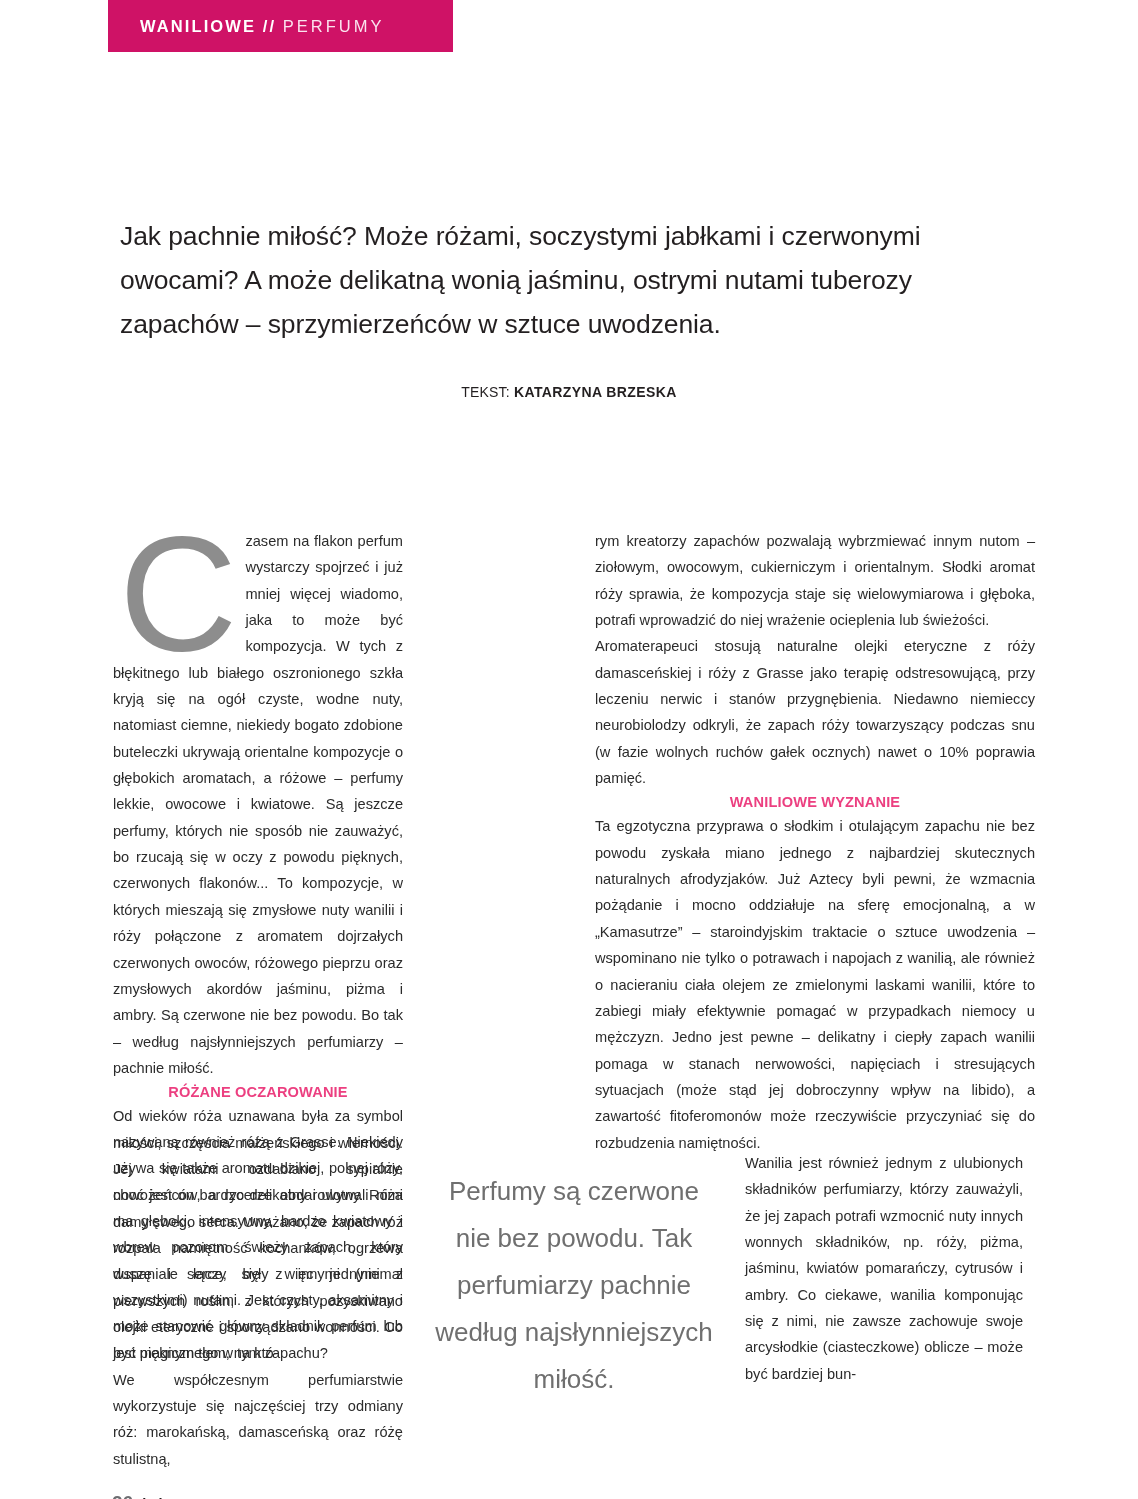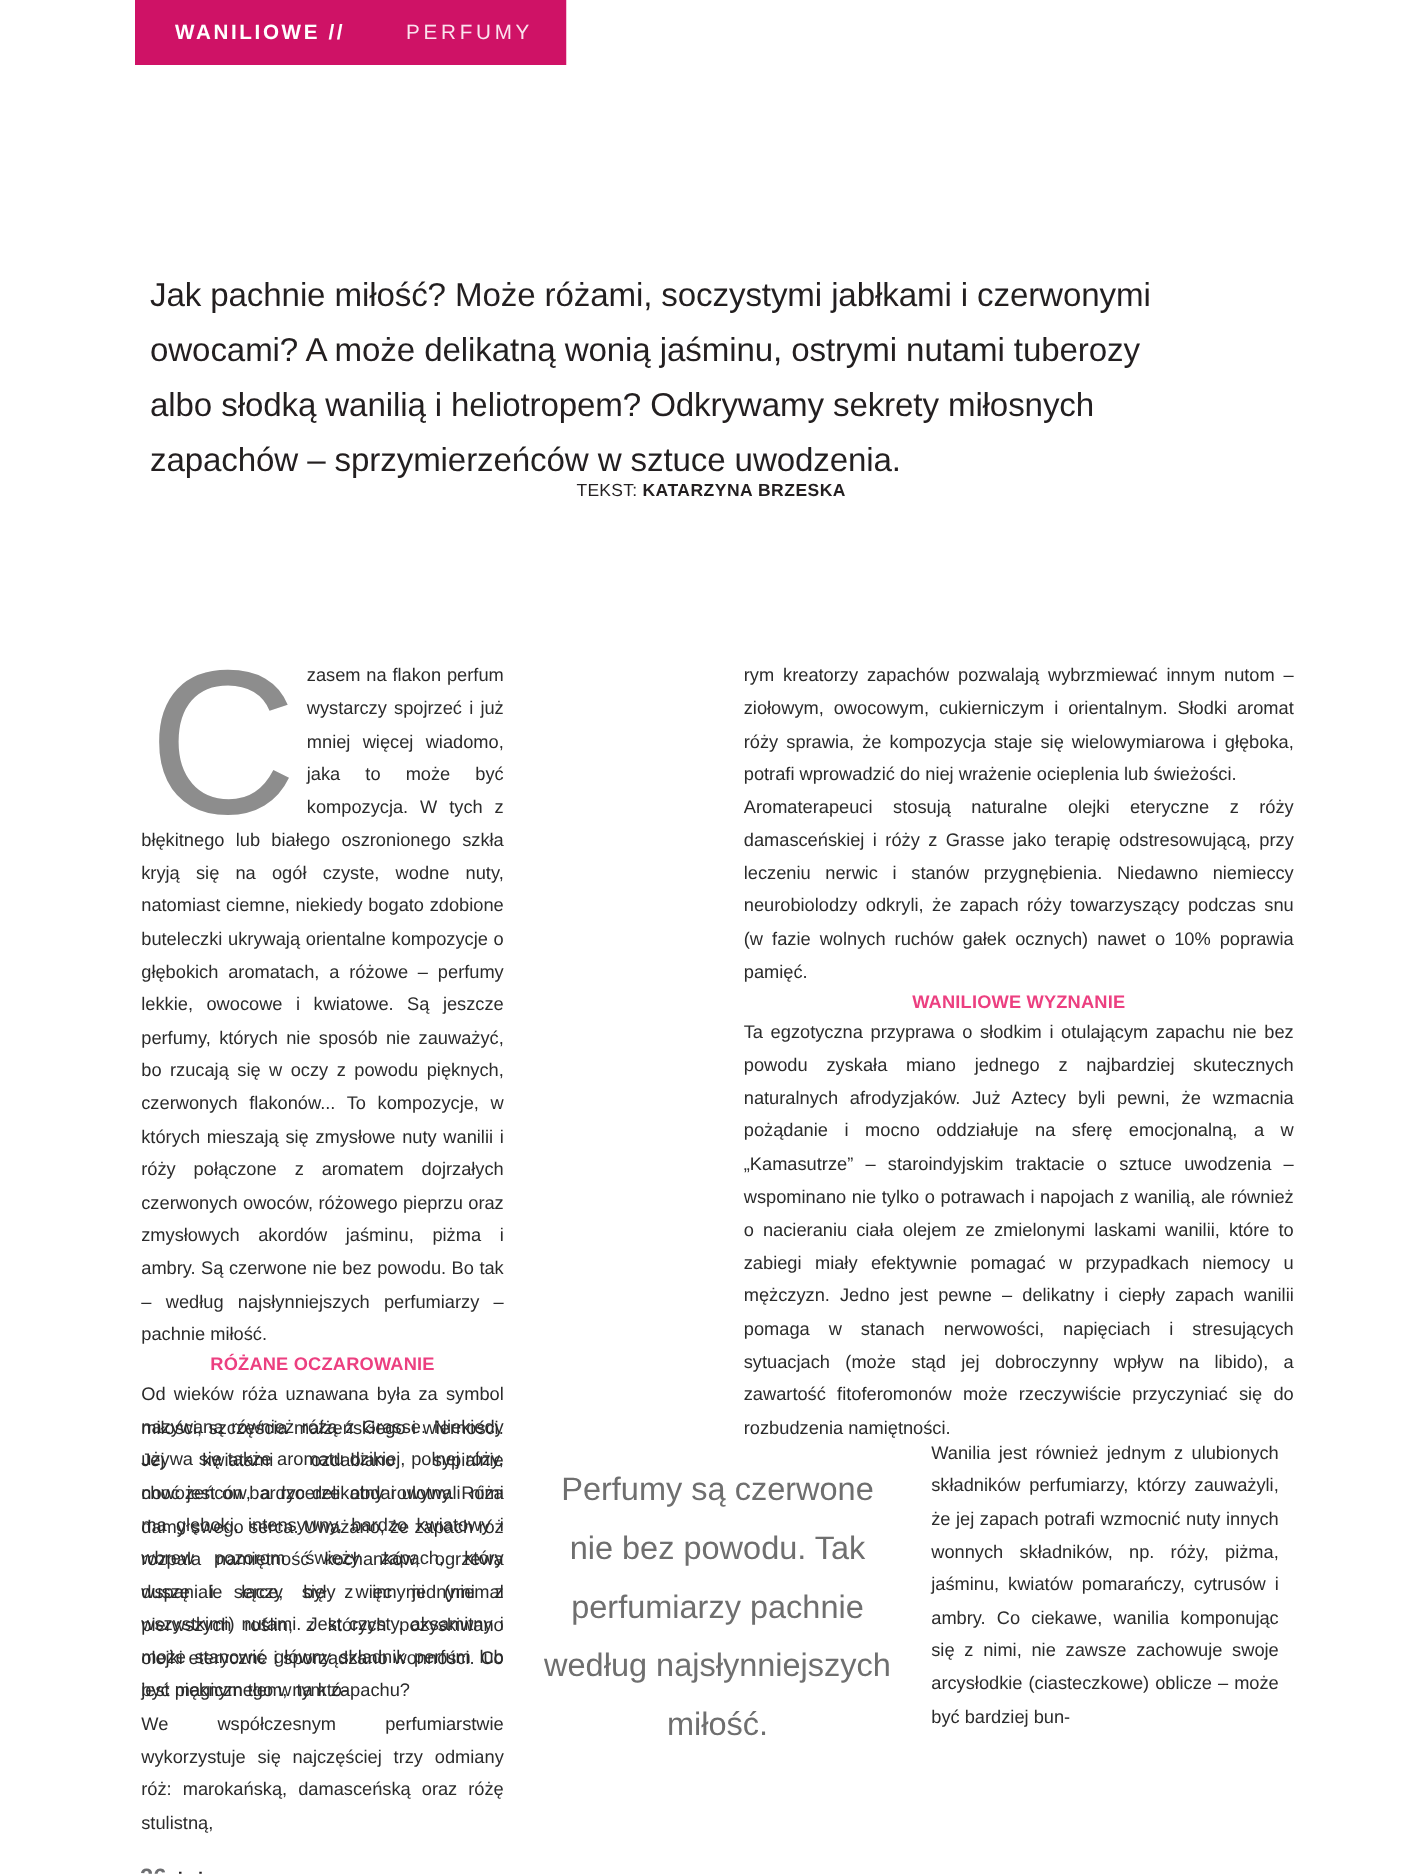--- a/index.html
+++ b/index.html
@@ -29,21 +29,21 @@
   }
   #kicker-banner .kicker-inner {
     padding-left: 32px;
     font-size: 16.5px;
     letter-spacing: 2.1px;
     color: #ffffff;
     white-space: nowrap;
   }
   .kicker-strong { font-weight: bold; }
   .kicker-sep { font-weight: bold; }
-  .kicker-light { font-weight: normal; color: #fbe3ee; letter-spacing: 3px; margin-left: 42px; }
+  .kicker-light { font-weight: normal; color: #fbe3ee; letter-spacing: 3px; }
 
   
   #lead-block {
     position: absolute;
     left: 120px;
     top: 214px;
     width: 898px;
     text-align: left;
   }
   #lead-block .lead-line {
@@ -164,21 +164,20 @@
 
 <div id="kicker-banner">
   <div class="kicker-inner">
     <span class="kicker-strong">WANILIOWE</span><span class="kicker-sep"> // </span><span class="kicker-light">PERFUMY</span>
   </div>
 </div>
 
 <div id="lead-block">
   <div class="lead-line">Jak pachnie miłość? Może różami, soczystymi jabłkami i czerwonymi</div>
   <div class="lead-line">owocami? A może delikatną wonią jaśminu, ostrymi nutami tuberozy</div>
-  <div class="lead-line">albo słodką wanilią i heliotropem? Odkrywamy sekrety miłosnych</div>
   <div class="lead-line">zapachów – sprzymierzeńców w sztuce uwodzenia.</div>
 </div>
 
 <div id="byline">
   <span class="byline-label">TEKST: </span><span class="byline-author">KATARZYNA BRZESKA</span>
 </div>
 
 <div class="col" id="col-left-top">
   <p class="first-para"><span id="dropcap">C</span><span>zasem na flakon perfum wystarczy spojrzeć i już mniej więcej wiadomo, jaka to może być kompozycja. W tych z błękitnego lub białego oszronionego szkła kryją się na ogół czyste, wodne nuty, natomiast ciemne, niekiedy bogato zdobione buteleczki ukrywają orientalne kompozycje o głębokich aromatach, a różowe – perfumy lekkie, owocowe i kwiatowe. Są jeszcze perfumy, których nie sposób nie zauważyć, bo rzucają się w oczy z powodu pięknych, czerwonych flakonów... To kompozycje, w których mieszają się zmysłowe nuty wanilii i róży połączone z aromatem dojrzałych czerwonych owoców, różowego pieprzu oraz zmysłowych akordów jaśminu, piżma i ambry. Są czerwone nie bez powodu. Bo tak  – według najsłynniejszych perfumiarzy – pachnie miłość.</span></p>
   <p class="section-head">RÓŻANE OCZAROWANIE</p>

